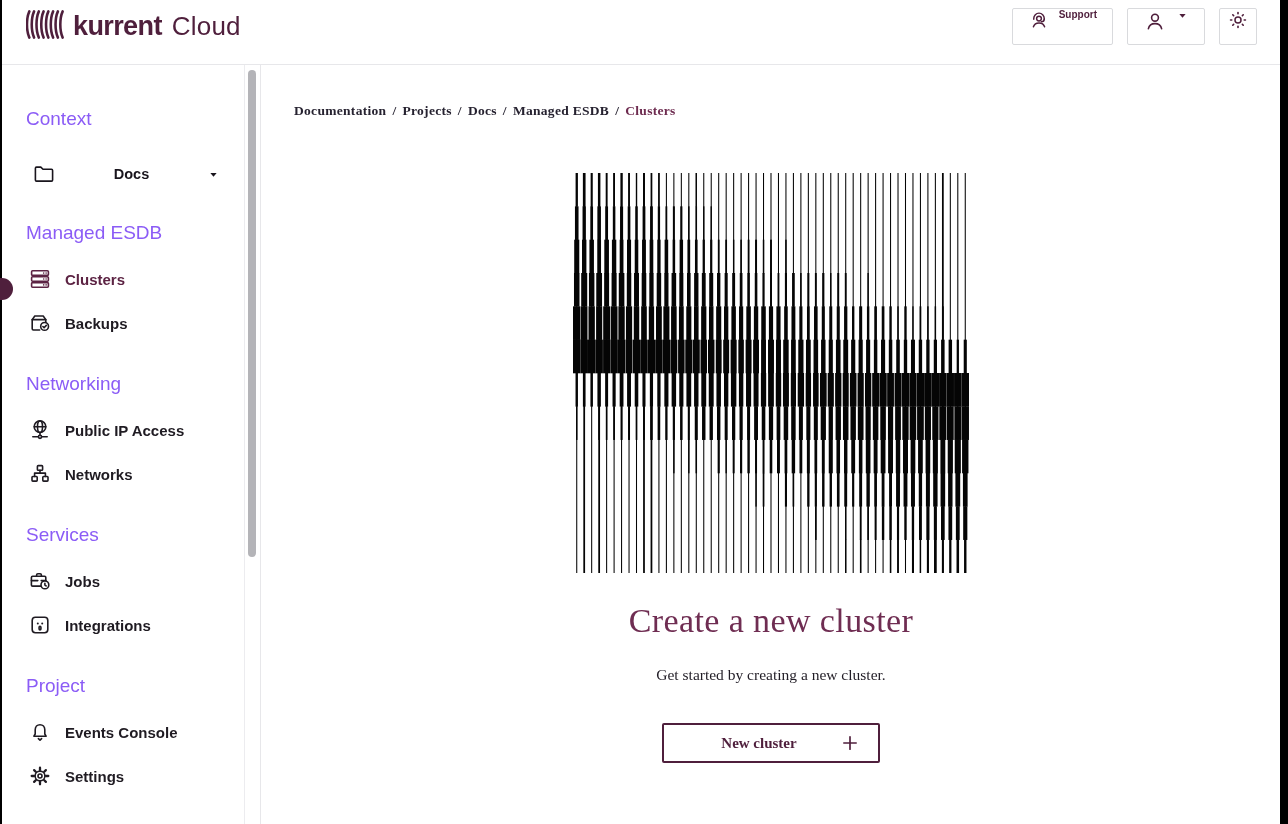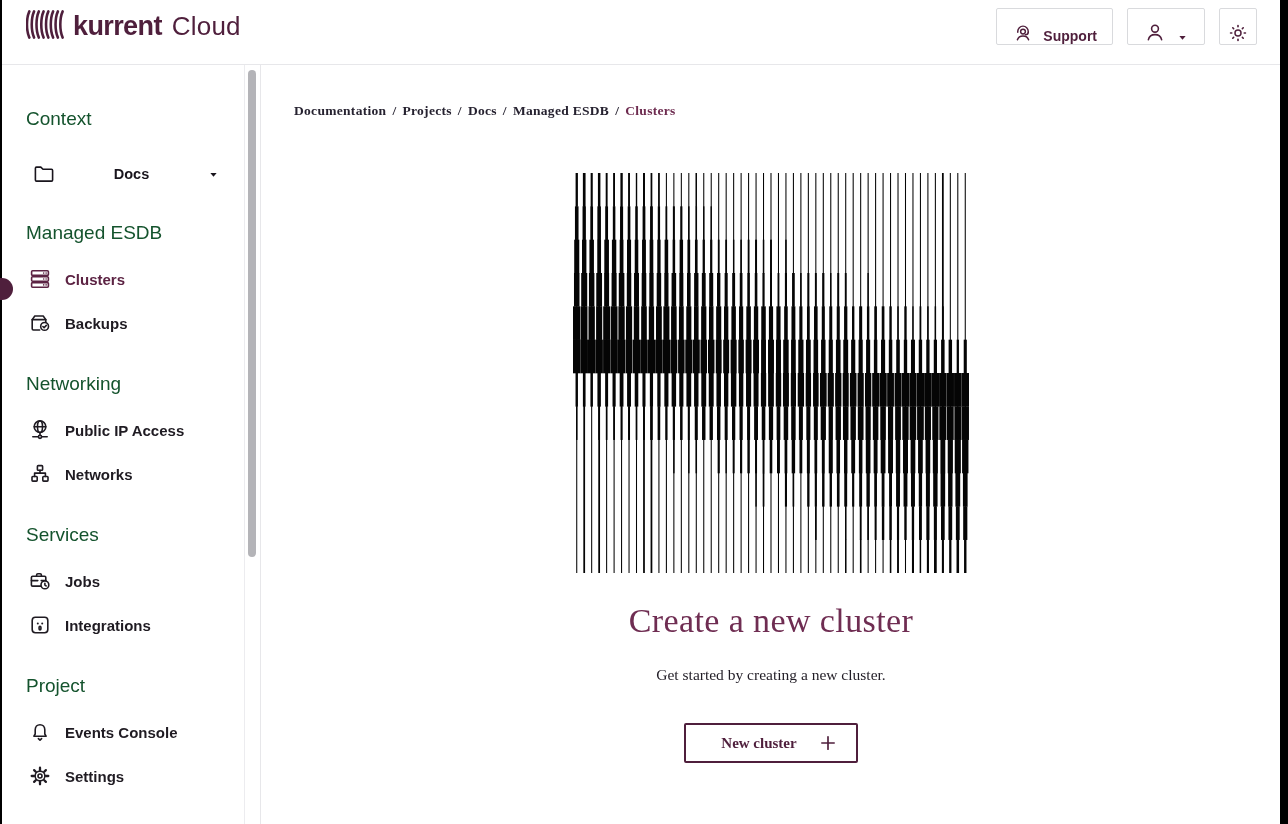--- a/index.html
+++ b/index.html
@@ -9,29 +9,29 @@
   .edge.left{left:0;width:2px;}
   .edge.right{right:0;width:8px;}
 
   
   .hdr{position:absolute;left:2px;right:8px;top:0;height:65px;background:#fff;
        border-bottom:1px solid #e7e7ea;display:flex;align-items:center;padding:0 23px 11px 24px;box-sizing:border-box;}
   .logo{display:flex;align-items:center;gap:7px;color:#4f1f3c;cursor:pointer;}
   .logo-word{font-size:27px;font-weight:800;letter-spacing:-0.6px;color:#4f1f3c;}
   .logo-cloud{font-size:26px;font-weight:300;letter-spacing:0.2px;color:#4f1f3c;margin-left:3px;}
   .hdr-actions{margin-left:auto;display:flex;align-items:center;gap:14px;}
-  .hbtn{display:flex;align-items:flex-end;gap:9px;height:37px;padding:0 15px;background:#fff;
+  .hbtn{display:flex;align-items:flex-start;gap:9px;height:37px;padding:0 15px;background:#fff;
         border:1px solid #d9dadd;border-radius:2px;color:#4f1f3c;font-family:inherit;
-        font-size:14px;font-weight:600;cursor:pointer;}
+        font-size:10px;font-weight:600;cursor:pointer;}
   .hbtn.icon-only{width:38px;padding:0;justify-content:center;}
 
   
   .sidebar{position:absolute;left:2px;top:65px;bottom:0;width:259px;background:#fff;
            border-right:1px solid #e7e7ea;box-sizing:border-box;padding-top:41px;}
-  .side-heading{font-size:19px;font-weight:400;color:#14532d;margin:26px 0 11px;padding-left:24px;height:26px;line-height:26px;}
+  .side-heading{font-size:19px;font-weight:400;color:#8b5cf6;margin:26px 0 11px;padding-left:24px;height:26px;line-height:26px;}
   .side-heading.first{margin-top:0;}
   .context-row{display:flex;align-items:center;height:40px;margin:22px 0 9px;padding:0 40px 0 30px;cursor:pointer;color:#19151d;}
   .context-label{flex:1;text-align:center;font-size:14.5px;font-weight:700;color:#19151d;}
   .side-item{display:flex;align-items:center;height:44px;padding-left:26px;gap:13px;cursor:pointer;
              font-size:15px;font-weight:600;color:#1f1b22;}
   .side-item.active{color:#5c2343;}
   .active-indicator{position:absolute;left:-2px;top:213px;width:13px;height:22px;background:#4f1f3c;
                     border-radius:0 11px 11px 0;}
   .sb-track{position:absolute;right:0;top:0;bottom:0;width:15px;background:#fff;border-left:1px solid #ececef;}
   .sb-thumb{position:absolute;left:3px;top:5px;width:8px;height:487px;background:#b4b4b8;border-radius:4px;cursor:pointer;}
@@ -41,21 +41,21 @@
   .breadcrumb{margin:37px 0 0 32px;font-size:13.5px;font-weight:600;letter-spacing:0.3px;
               color:#262230;line-height:18px;}
   .crumb{cursor:pointer;}
   .crumb.current{color:#6e2c50;cursor:default;}
   .crumb-sep{margin:0 6px;color:#262230;}
   .illu{width:396px;height:400px;margin:53px auto 0;}
   .title{margin:28px 0 0;text-align:center;font-size:34px;line-height:40px;font-weight:400;
          letter-spacing:0.4px;color:#6f2d52;}
   .subtitle{margin:25px 12px 0;text-align:center;font-size:15.5px;line-height:18px;font-weight:400;color:#211d26;}
   .cta-wrap{display:flex;justify-content:center;margin-top:39px;}
-  .cta{display:flex;align-items:center;justify-content:space-between;width:174px;height:40px;
+  .cta{display:flex;align-items:center;justify-content:space-between;width:218px;height:40px;
        box-sizing:border-box;padding:0 18px 0 0;background:#fff;border:2px solid #4f1f3c;border-radius:2px;
        color:#4f1f3c;font-family:inherit;font-size:15px;font-weight:700;cursor:pointer;}
   .cta .cta-label{flex:1;text-align:center;padding-left:14px;}
   svg.ic{flex:none;display:block;}
 </style>
 </head>
 <body>
 
 <div class="screen">
   <div class="edge left"></div>

